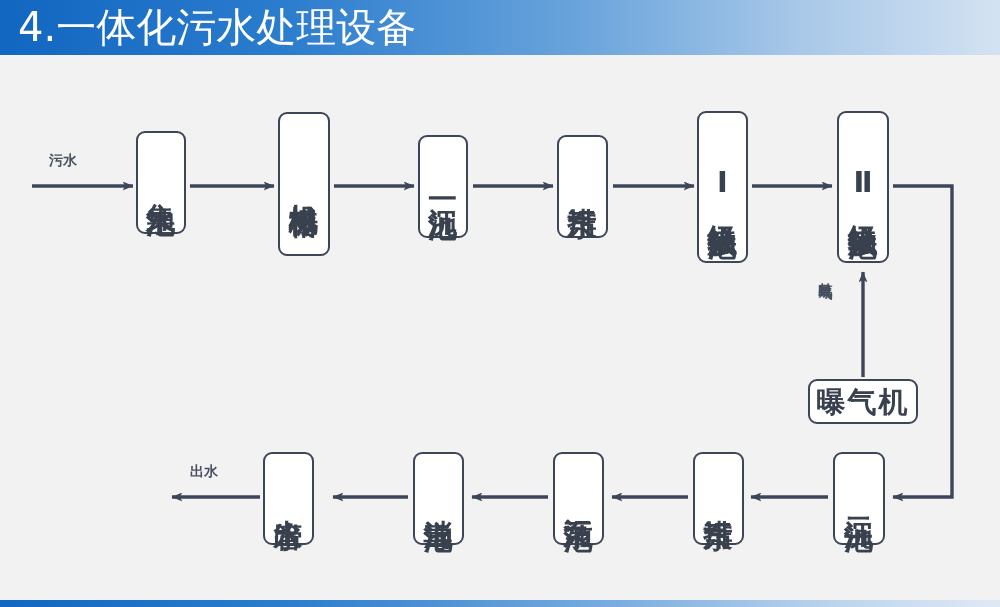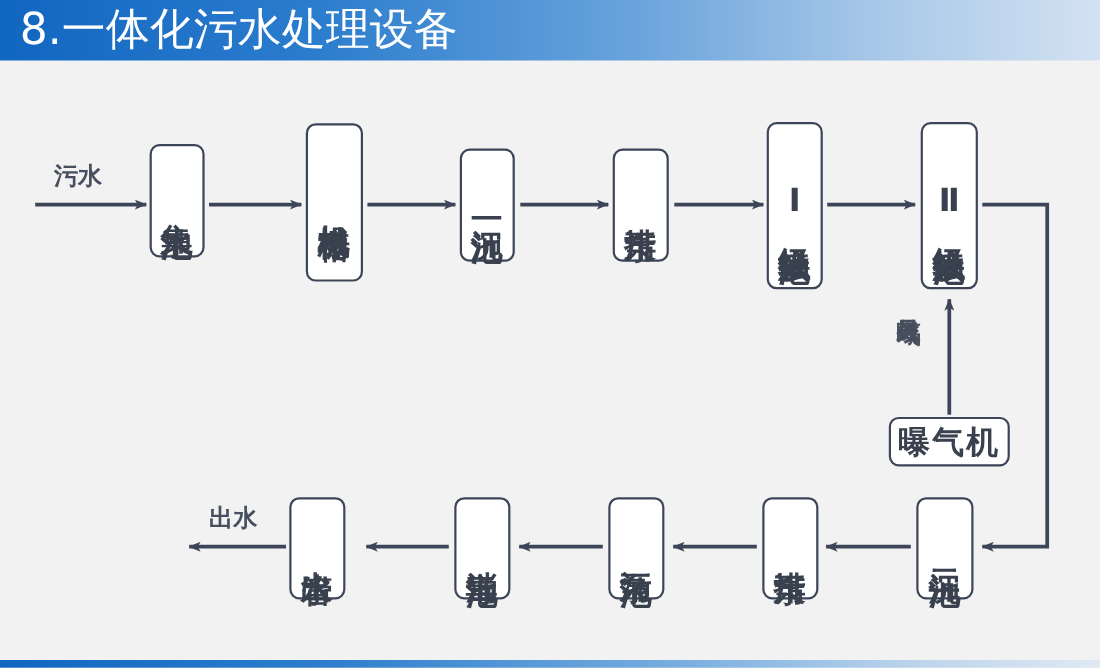--- a/index.html
+++ b/index.html
@@ -47,37 +47,37 @@
     font-weight:600;
     white-space:nowrap;
   }
   .node .htext{
     font-size:29px;line-height:30px;letter-spacing:2px;font-weight:600;white-space:nowrap;text-align:right;
   }
 
   
   .label{
     position:absolute;color:#474f5e;
-    font-size:22px;line-height:21px;font-weight:600;white-space:nowrap;
+    font-size:14px;line-height:21px;font-weight:600;white-space:nowrap;
     font-family:"DejaVu Sans","Liberation Sans",sans-serif;
   }
   .label.vlabel{
     writing-mode:vertical-rl;text-orientation:upright;letter-spacing:1px;
   }
 
   
   #wires{position:absolute;left:0;top:0;width:1000px;height:607px;}
 </style>
 </head>
 <body>
 
 <div id="stage">
 
   <div class="header">
-    <div class="header-title">8.一体化污水处理设备</div>
+    <div class="header-title">4.一体化污水处理设备</div>
   </div>
 
   <svg id="wires" viewBox="0 0 1000 607" xmlns="http://www.w3.org/2000/svg">
     <defs>
       <marker id="ah" markerWidth="11" markerHeight="9" refX="10.4" refY="4.5" orient="auto" markerUnits="userSpaceOnUse">
         <path d="M0,0 L11,4.5 L0,9 L2.6,4.5 Z" fill="#3d4659"></path>
       </marker>
     </defs>
     <g stroke="#3d4659" stroke-width="3.4" fill="none" stroke-linecap="butt">
 

